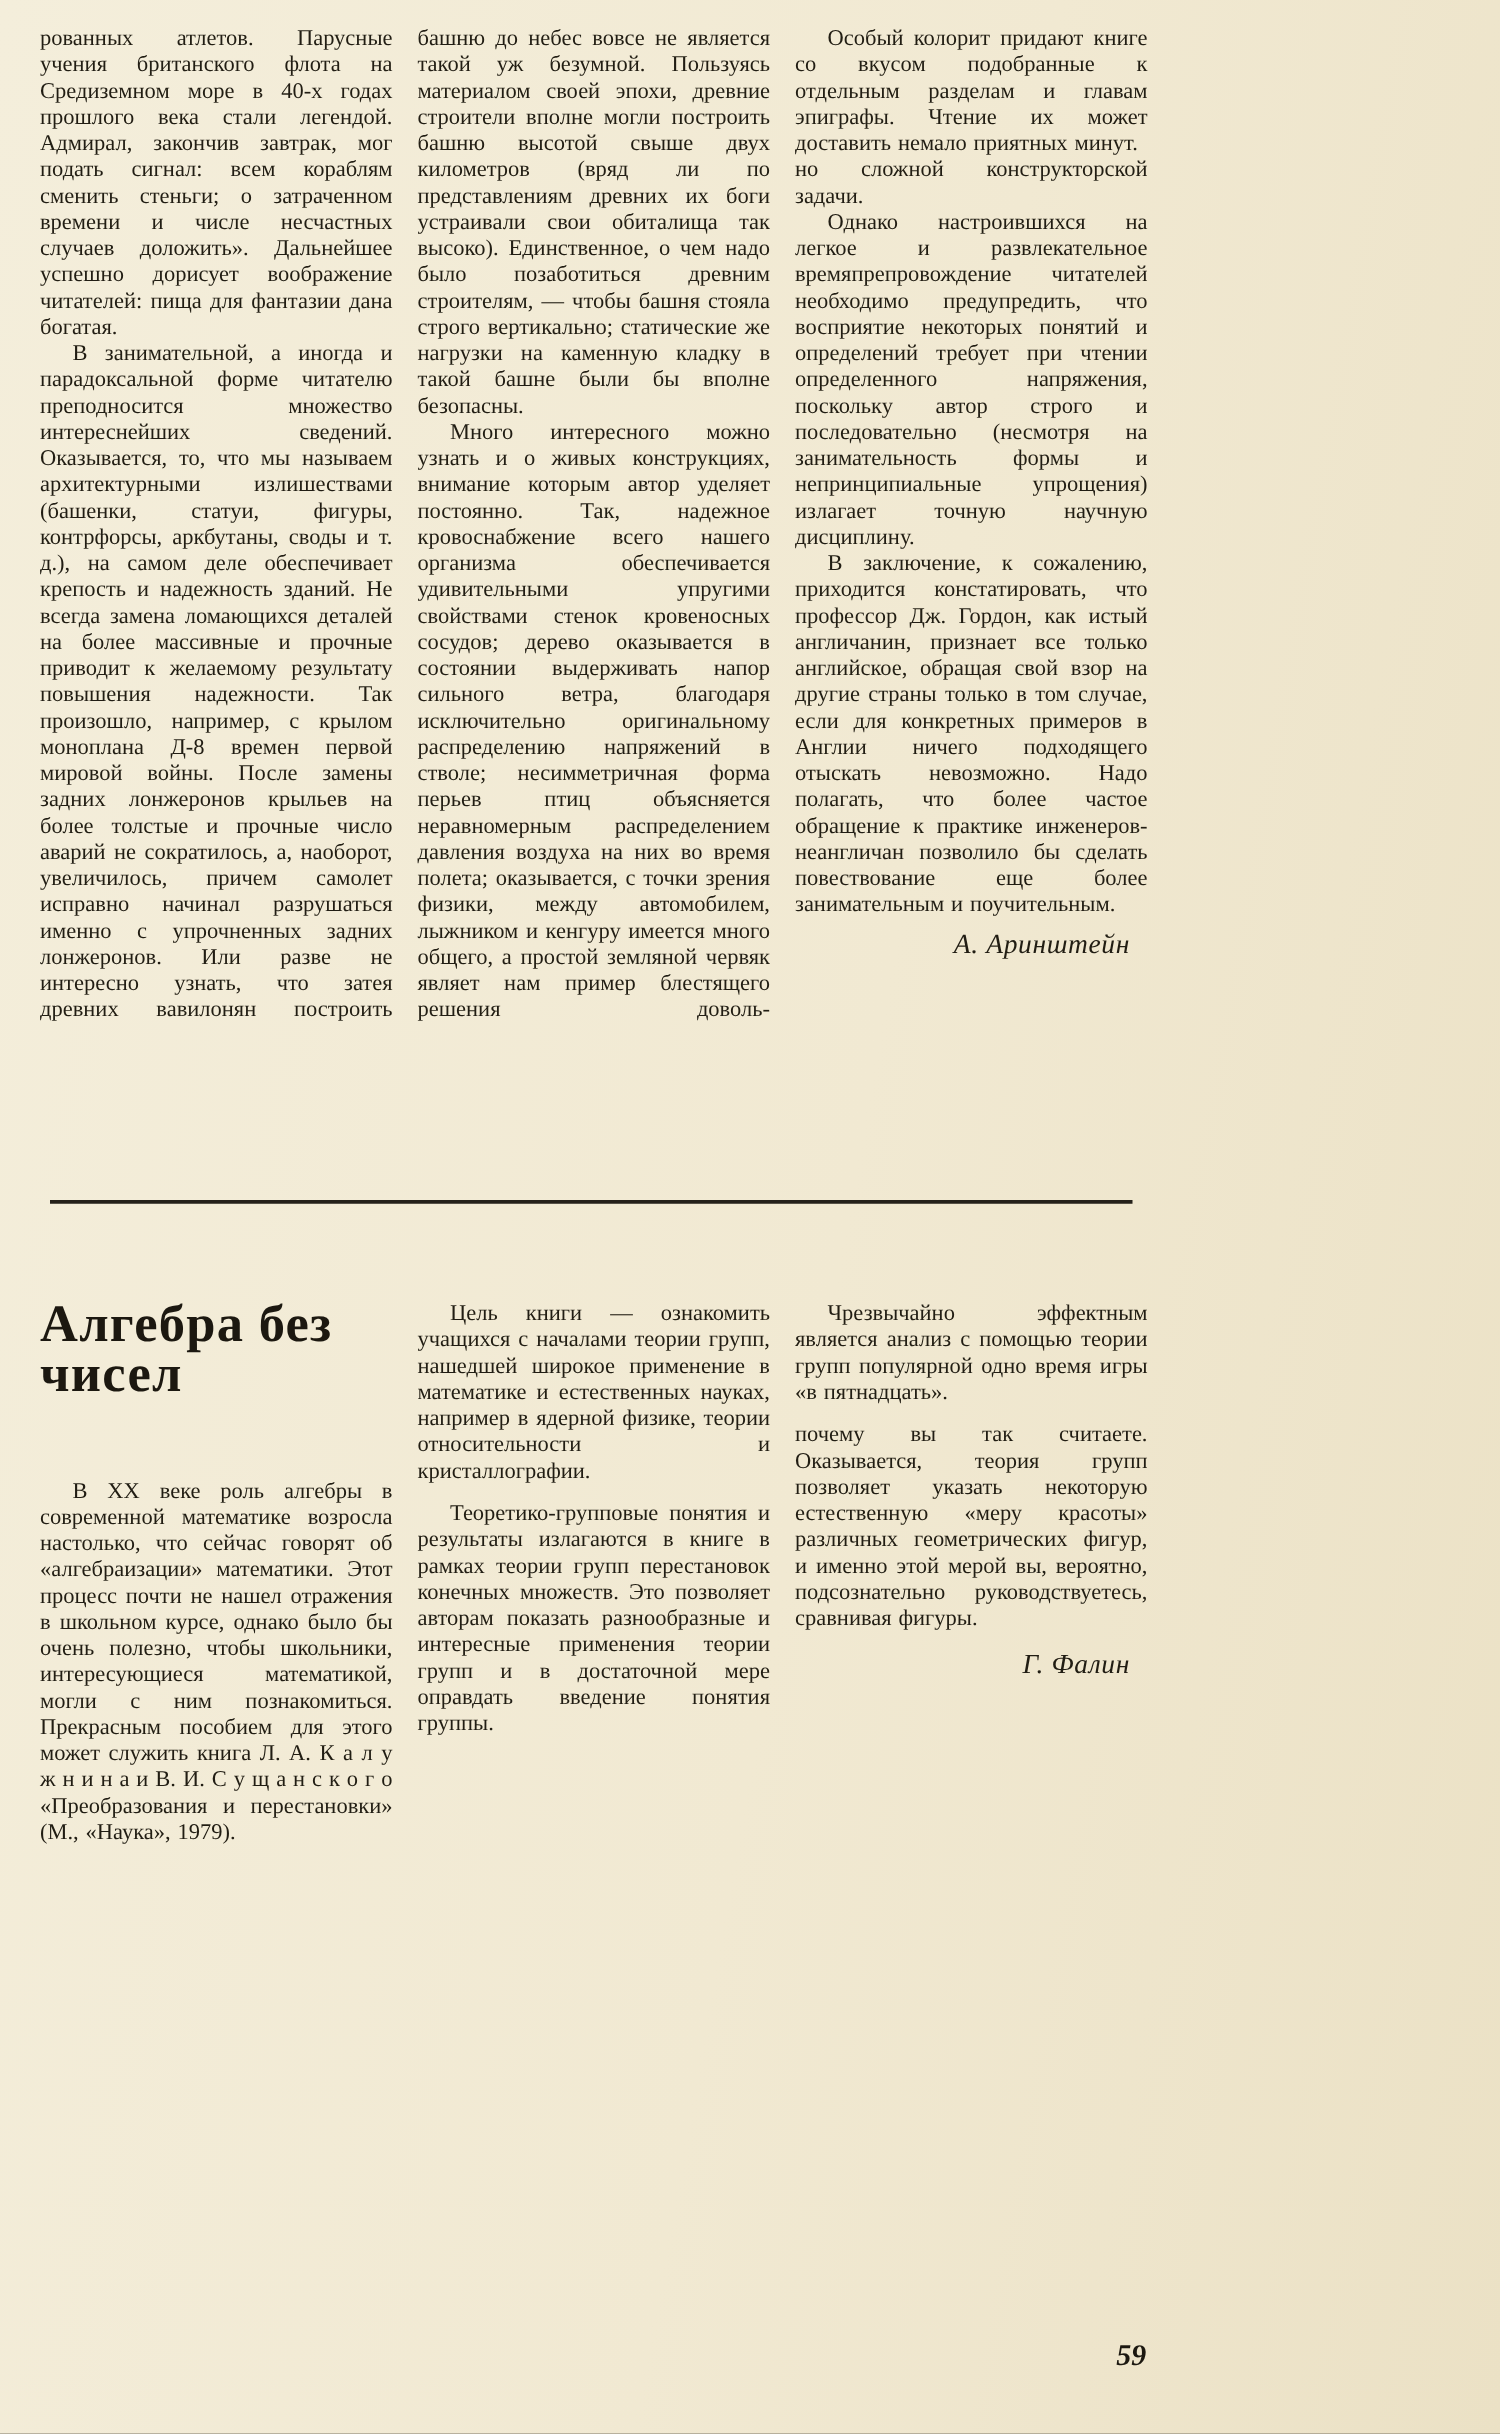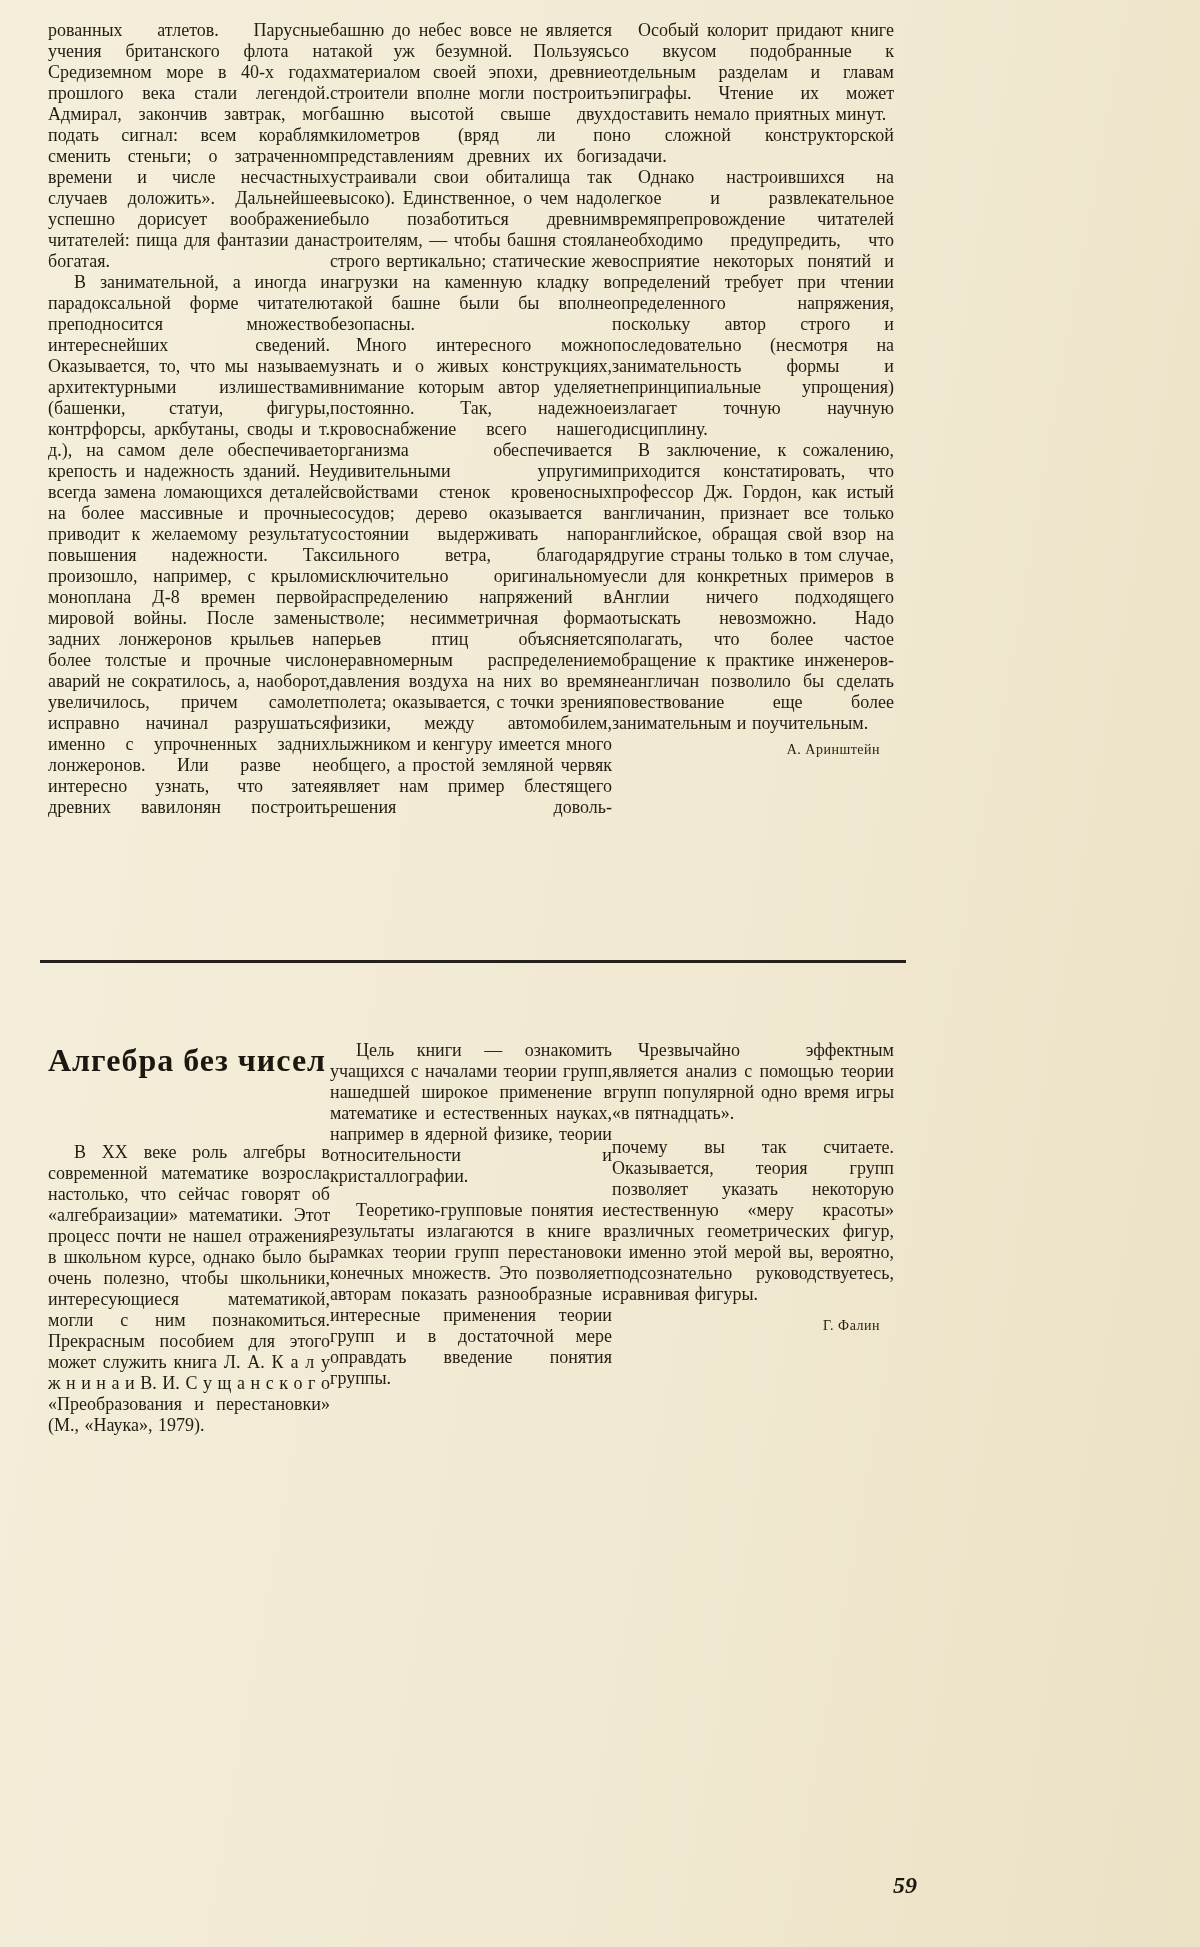--- a/index.html
+++ b/index.html
@@ -11,59 +11,61 @@
     height: 1947px;
     margin: 0 auto;
     background: linear-gradient(100deg, #f4eedb 0%, #f1e9d2 55%, #ebe1c5 100%);
     font-family: "Liberation Serif", "DejaVu Serif", serif;
     color: #211d13;
     overflow: hidden;
   }
 
   .columns {
     position: absolute;
-    left: 48px;
+    left: 32px;
     width: 886px;
     display: grid;
     grid-template-columns: 282px 282px 282px;
+    column-gap: 20px;
     align-items: start;
   }
   .top-section { top: 20px; }
   .bottom-section { top: 1040px; }
 
   .para {
     margin: 0;
     font-size: 18px;
     line-height: 21px;
     text-align: justify;
     word-spacing: 1px;
   }
   .indent { text-indent: 26px; }
   .runover { text-align-last: justify; }
   .gap { margin-bottom: 13px; }
 
   .signature {
     margin: 8px 14px 0 0;
-    font-size: 14px;
+    font-size: 22px;
+    font-style: italic;
     text-align: right;
     letter-spacing: 0.5px;
   }
 
   .divider {
     position: absolute;
     top: 960px;
     left: 40px;
     width: 866px;
     height: 3px;
     background: #25211a;
   }
 
   .article-title {
     margin: 0 0 62px 0;
-    font-size: 32px;
+    font-size: 42px;
     line-height: 40px;
     font-weight: 700;
     letter-spacing: 1px;
     color: #1c1810;
   }
 
   .page-number {
     position: absolute;
     top: 1872px;
     left: 51px;

